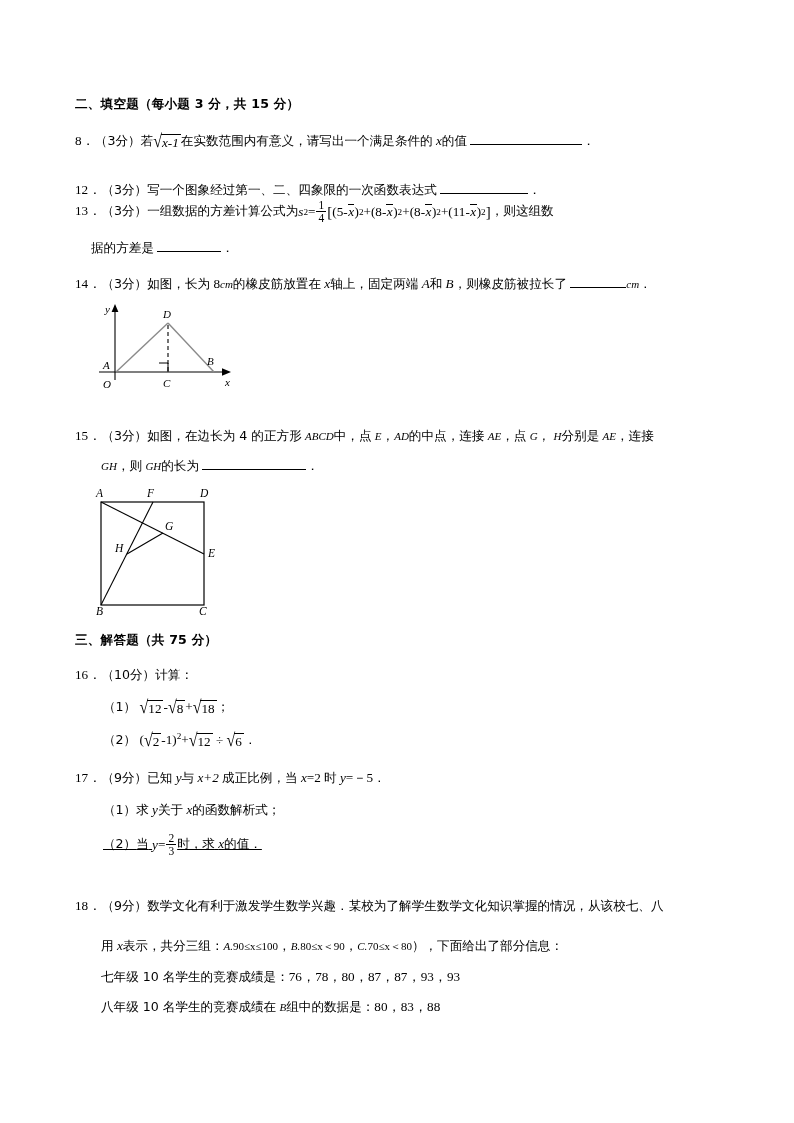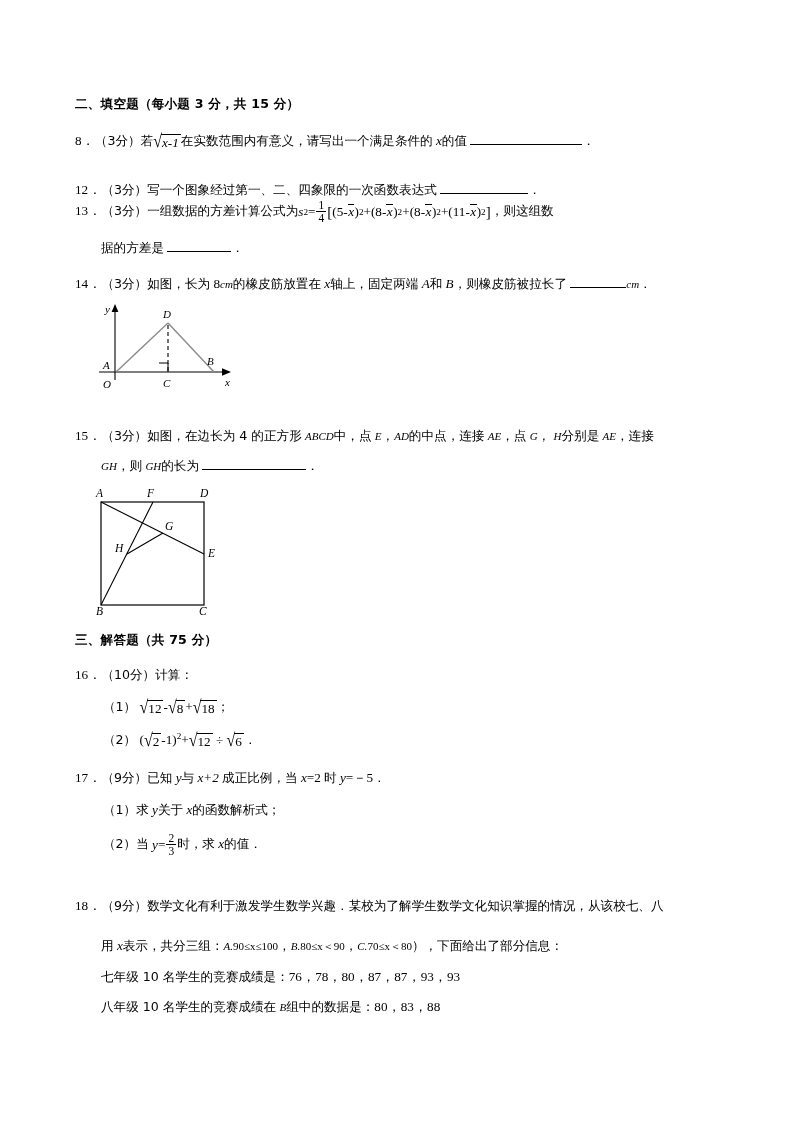--- a/index.html
+++ b/index.html
@@ -133,21 +133,21 @@
         <span class="mrow">(<span>5</span><span>-</span><span class="ovl it">x</span>)<span class="sup">2</span></span>
         <span>+</span>
         <span class="mrow">(<span>8</span><span>-</span><span class="ovl it">x</span>)<span class="sup">2</span></span>
         <span>+</span>
         <span class="mrow">(<span>8</span><span>-</span><span class="ovl it">x</span>)<span class="sup">2</span></span>
         <span>+</span>
         <span class="mrow">(<span>11</span><span>-</span><span class="ovl it">x</span>)<span class="sup">2</span></span>
         <span class="bigsq">]</span>
       </span><span class="cn">，则这组数</span>
   </div>
-  <div class="qline" style="left:94px; top:238px;">
+  <div class="qline" style="left:84px; top:238px;">
     <span class="cn">据的方差是</span>&nbsp;<span class="blank" style="width:64px;"></span><span class="cn">．</span>
   </div>
 
   <div class="qline" style="left:68px; top:274px;">
     <span class="qnum">14．</span><span class="cn">（3分）</span><span class="cn">如图，长为</span>&nbsp;<span>8</span><span class="it sml">cm</span><span class="cn">的橡皮筋放置在</span>&nbsp;<span class="it">x</span><span class="cn">轴上，固定两端</span>&nbsp;<span class="it">A</span><span class="cn">和</span>&nbsp;<span class="it">B</span><span class="cn">，则橡皮筋被拉长了</span>&nbsp;<span class="blank" style="width:56px;"></span><span class="it sml">cm</span><span class="cn">．</span>
   </div>
 
   <div class="fig" style="left:88px; top:296px;">
     <svg width="150" height="98" viewBox="0 0 150 98">
 
@@ -232,21 +232,21 @@
         <span class="radicand">6</span>
       </span><span class="cn">．</span>
   </div>
 
   <div class="qline" style="left:68px; top:768px;">
     <span class="qnum">17．</span><span class="cn">（9分）</span><span class="cn">已知</span>&nbsp;<span class="it">y</span><span class="cn">与</span>&nbsp;<span class="it">x+2</span>&nbsp;<span class="cn">成正比例，当</span>&nbsp;<span class="it">x</span><span>=2</span>&nbsp;<span class="cn">时</span>&nbsp;<span class="it">y</span><span>=－5</span><span class="cn">．</span>
   </div>
   <div class="qline" style="left:96px; top:800px;">
     <span class="cn">（1）</span><span class="cn">求</span>&nbsp;<span class="it">y</span><span class="cn">关于</span>&nbsp;<span class="it">x</span><span class="cn">的函数解析式；</span>
   </div>
-  <div class="qline" style="left:96px; top:832px;">
+  <div class="qline" style="left:96px; top:832px;text-decoration:underline;">
     <span class="cn">（2）</span><span class="cn">当</span>&nbsp;<span class="mrow">
         <span class="it">y</span>
         <span>=</span>
         <span class="frac">
           <span class="num">2</span>
           <span class="den">3</span>
         </span>
       </span><span class="cn">时，求</span>&nbsp;<span class="it">x</span><span class="cn">的值．</span>
   </div>
 

